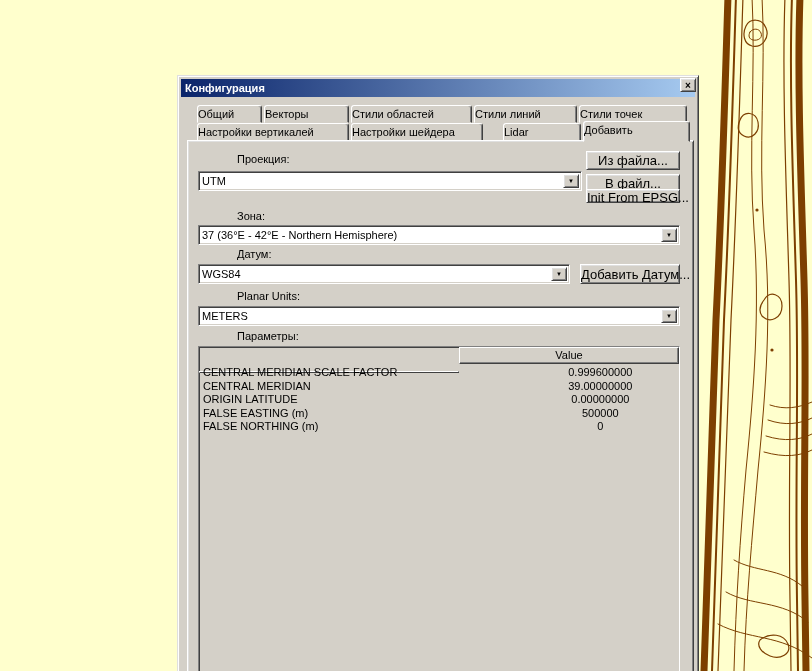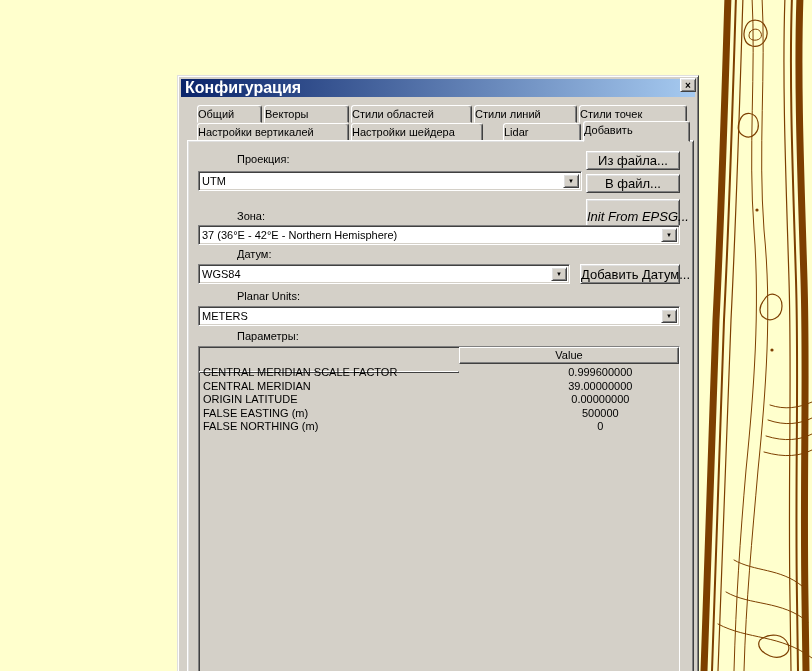--- a/index.html
+++ b/index.html
@@ -29,21 +29,21 @@
     background:#D4D0C8;box-sizing:border-box;
     border:1px solid;border-color:#DFDFDF #404040 #404040 #DFDFDF;
     box-shadow:inset 1px 1px 0 #FFFFFF, inset -1px -1px 0 #808080;
   }
   .titlebar{
     position:absolute;left:3px;top:3px;right:3px;height:18px;
     background:linear-gradient(to right,#0A246A,#A6CAF0);
     display:flex;align-items:center;
   }
   .titlebar .title{
-    color:#FFFFFF;font-size:16px;font-weight:bold;padding-left:4px;
+    color:#FFFFFF;font-size:11px;font-weight:bold;padding-left:4px;
     white-space:nowrap;
   }
   .close-btn{
     position:absolute;top:2px;right:2px;width:16px;height:14px;
     box-sizing:border-box;font-size:10px;font-weight:bold;line-height:11px;
     text-align:center;color:#000;cursor:default;padding:0;
   }
 
   
   .tab{
@@ -164,21 +164,21 @@
     <div class="lbl" style="left:11px;top:12px;">Проекция:</div>
     <div class="combo sunken" style="left:10px;top:30px;width:384px;">
       <span class="combo-text">UTM</span>
       <span class="drop-btn raised">
           <span>▼</span>
         </span>
     </div>
 
     <button class="btn raised" style="left:398px;top:10px;width:94px;height:19px;">Из файла...</button>
     <button class="btn raised" style="left:398px;top:33px;width:94px;height:19px;">В файл...</button>
-    <button class="btn raised" style="left:398px;top:58px;width:94px;height:34px;font-style:italic;">Init From EPSG...</button>
+    <button class="btn raised" style="left:398px;top:48px;width:94px;height:14px;">Init From EPSG...</button>
 
     <div class="lbl" style="left:11px;top:69px;">Зона:</div>
     <div class="combo sunken" style="left:10px;top:84px;width:482px;">
       <span class="combo-text">37 (36°E - 42°E - Northern Hemisphere)</span>
       <span class="drop-btn raised">
           <span>▼</span>
         </span>
     </div>
 
     <div class="lbl" style="left:11px;top:107px;">Датум:</div>

